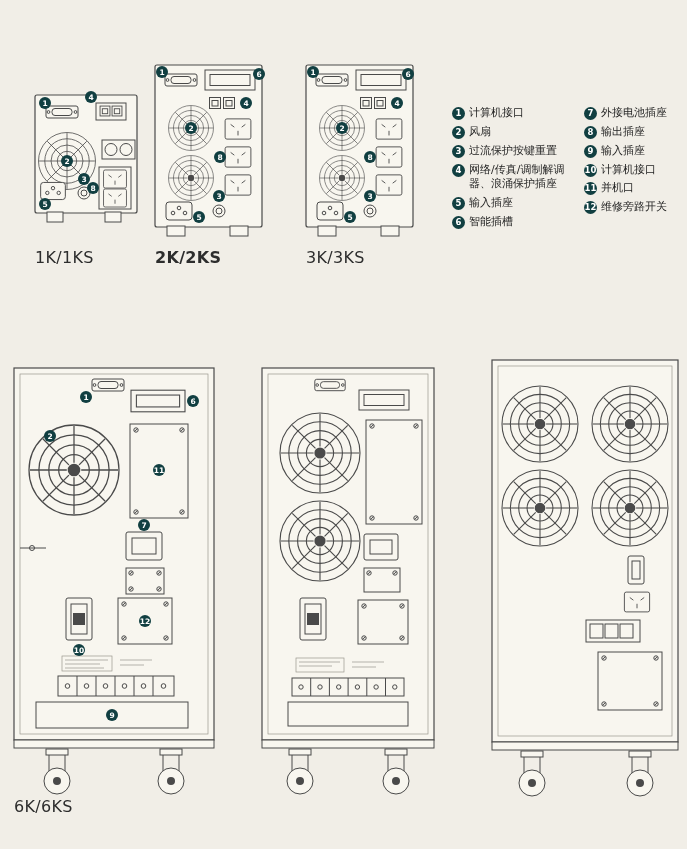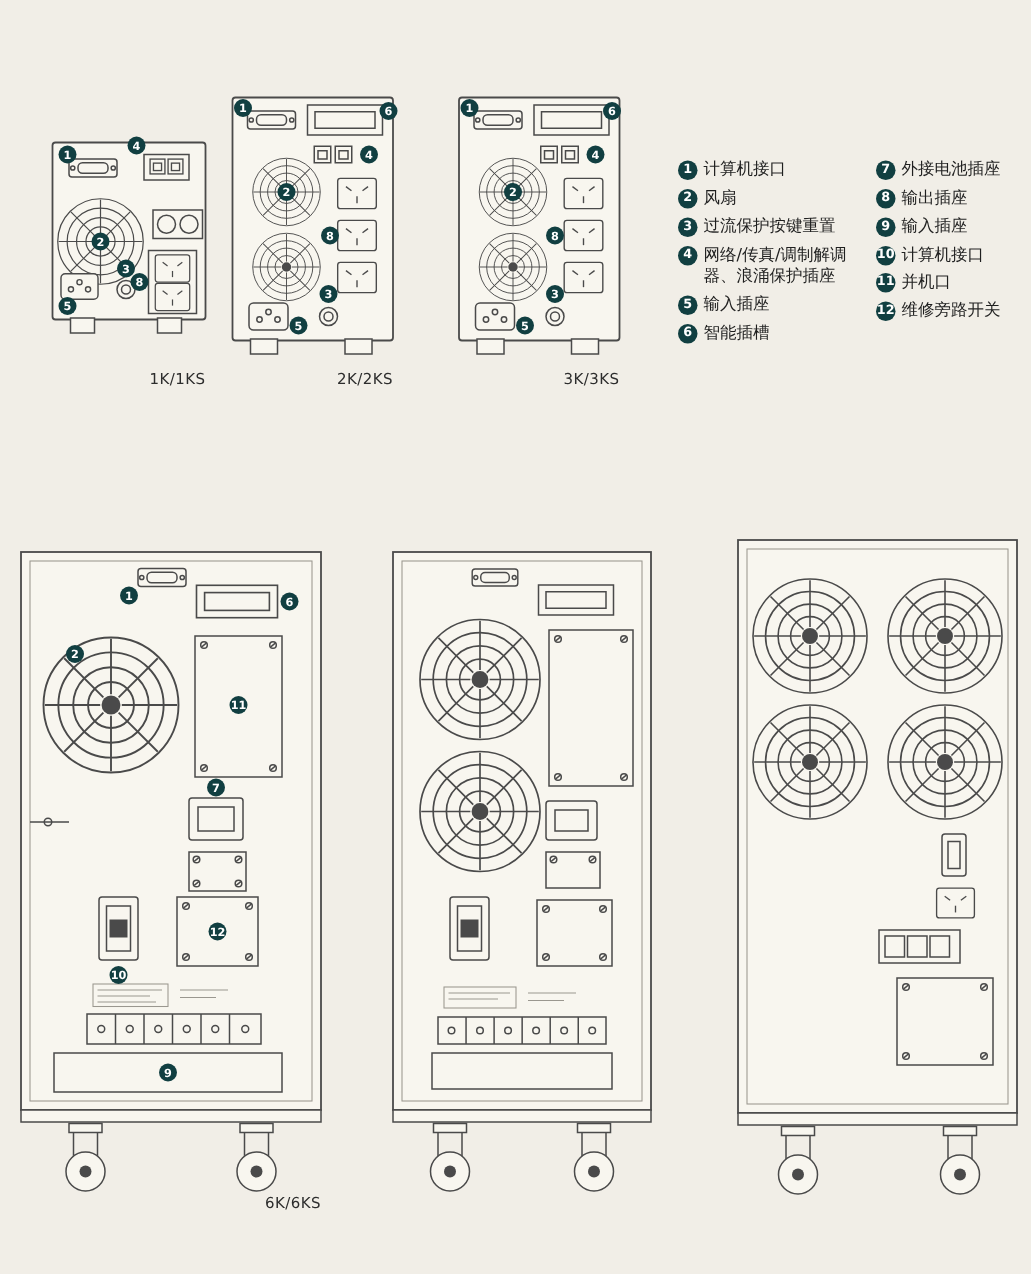--- a/index.html
+++ b/index.html
@@ -14,21 +14,21 @@
   svg{position:absolute;left:0;top:0;}
   svg text{font-family:"DejaVu Sans","Liberation Sans",sans-serif;}
   .body{fill:#f8f6ef;stroke:#4a4a4a;stroke-width:1.2;}
   .part{fill:#f8f6ef;stroke:#4a4a4a;stroke-width:1;}
   .ln{fill:none;stroke:#4a4a4a;stroke-width:1;}
   .thin{fill:none;stroke:#9a978f;stroke-width:0.7;}
   .dark{fill:#4a4a4a;stroke:none;}
   .badge-c{fill:#113f41;stroke:none;}
   .badge-t{fill:#ffffff;font-size:7.5px;font-weight:bold;text-anchor:middle;}
   .plabel{
-    position:absolute;font-size:10px;color:#2d2d2d;text-align:right;
+    position:absolute;font-size:16px;color:#2d2d2d;text-align:left;
     letter-spacing:0.3px;
   }
   .legend{
     position:absolute;left:452px;top:106px;width:232px;
     display:flex;gap:8px;font-size:11px;color:#1f1f1f;
   }
   .lcol{width:124px;}
   .lcol2{width:100px;}
   .litem{display:flex;align-items:flex-start;margin-bottom:4px;line-height:1.35;}
   .lbadge{
@@ -386,21 +386,21 @@
     <use href="#screw" transform="translate(656,658)"></use>
     <use href="#screw" transform="translate(604,704)"></use>
     <use href="#screw" transform="translate(656,704)"></use>
     <rect x="492" y="742" width="186" height="8" class="part"></rect>
     <use href="#caster" transform="translate(532,783)"></use>
     <use href="#caster" transform="translate(640,783)"></use>
   </g>
 </svg>
 
 <div class="plabel" style="left:35px;top:248px;width:102px;">1K/1KS</div>
-<div class="plabel" style="left:155px;top:248px;width:107px;">2K/2KS</div>
+<div class="plabel" style="left:155px;top:248px;width:107px;font-weight:bold;">2K/2KS</div>
 <div class="plabel" style="left:306px;top:248px;width:107px;">3K/3KS</div>
 <div class="plabel" style="left:14px;top:797px;width:200px;">6K/6KS</div>
 <div class="plabel" style="left:492px;top:800px;width:186px;line-height:14px;">
 </div>
 
 <div class="legend">
   <div class="lcol">
     <div class="litem">
       <span class="lbadge">1</span>
       <span class="ltext">计算机接口</span>

